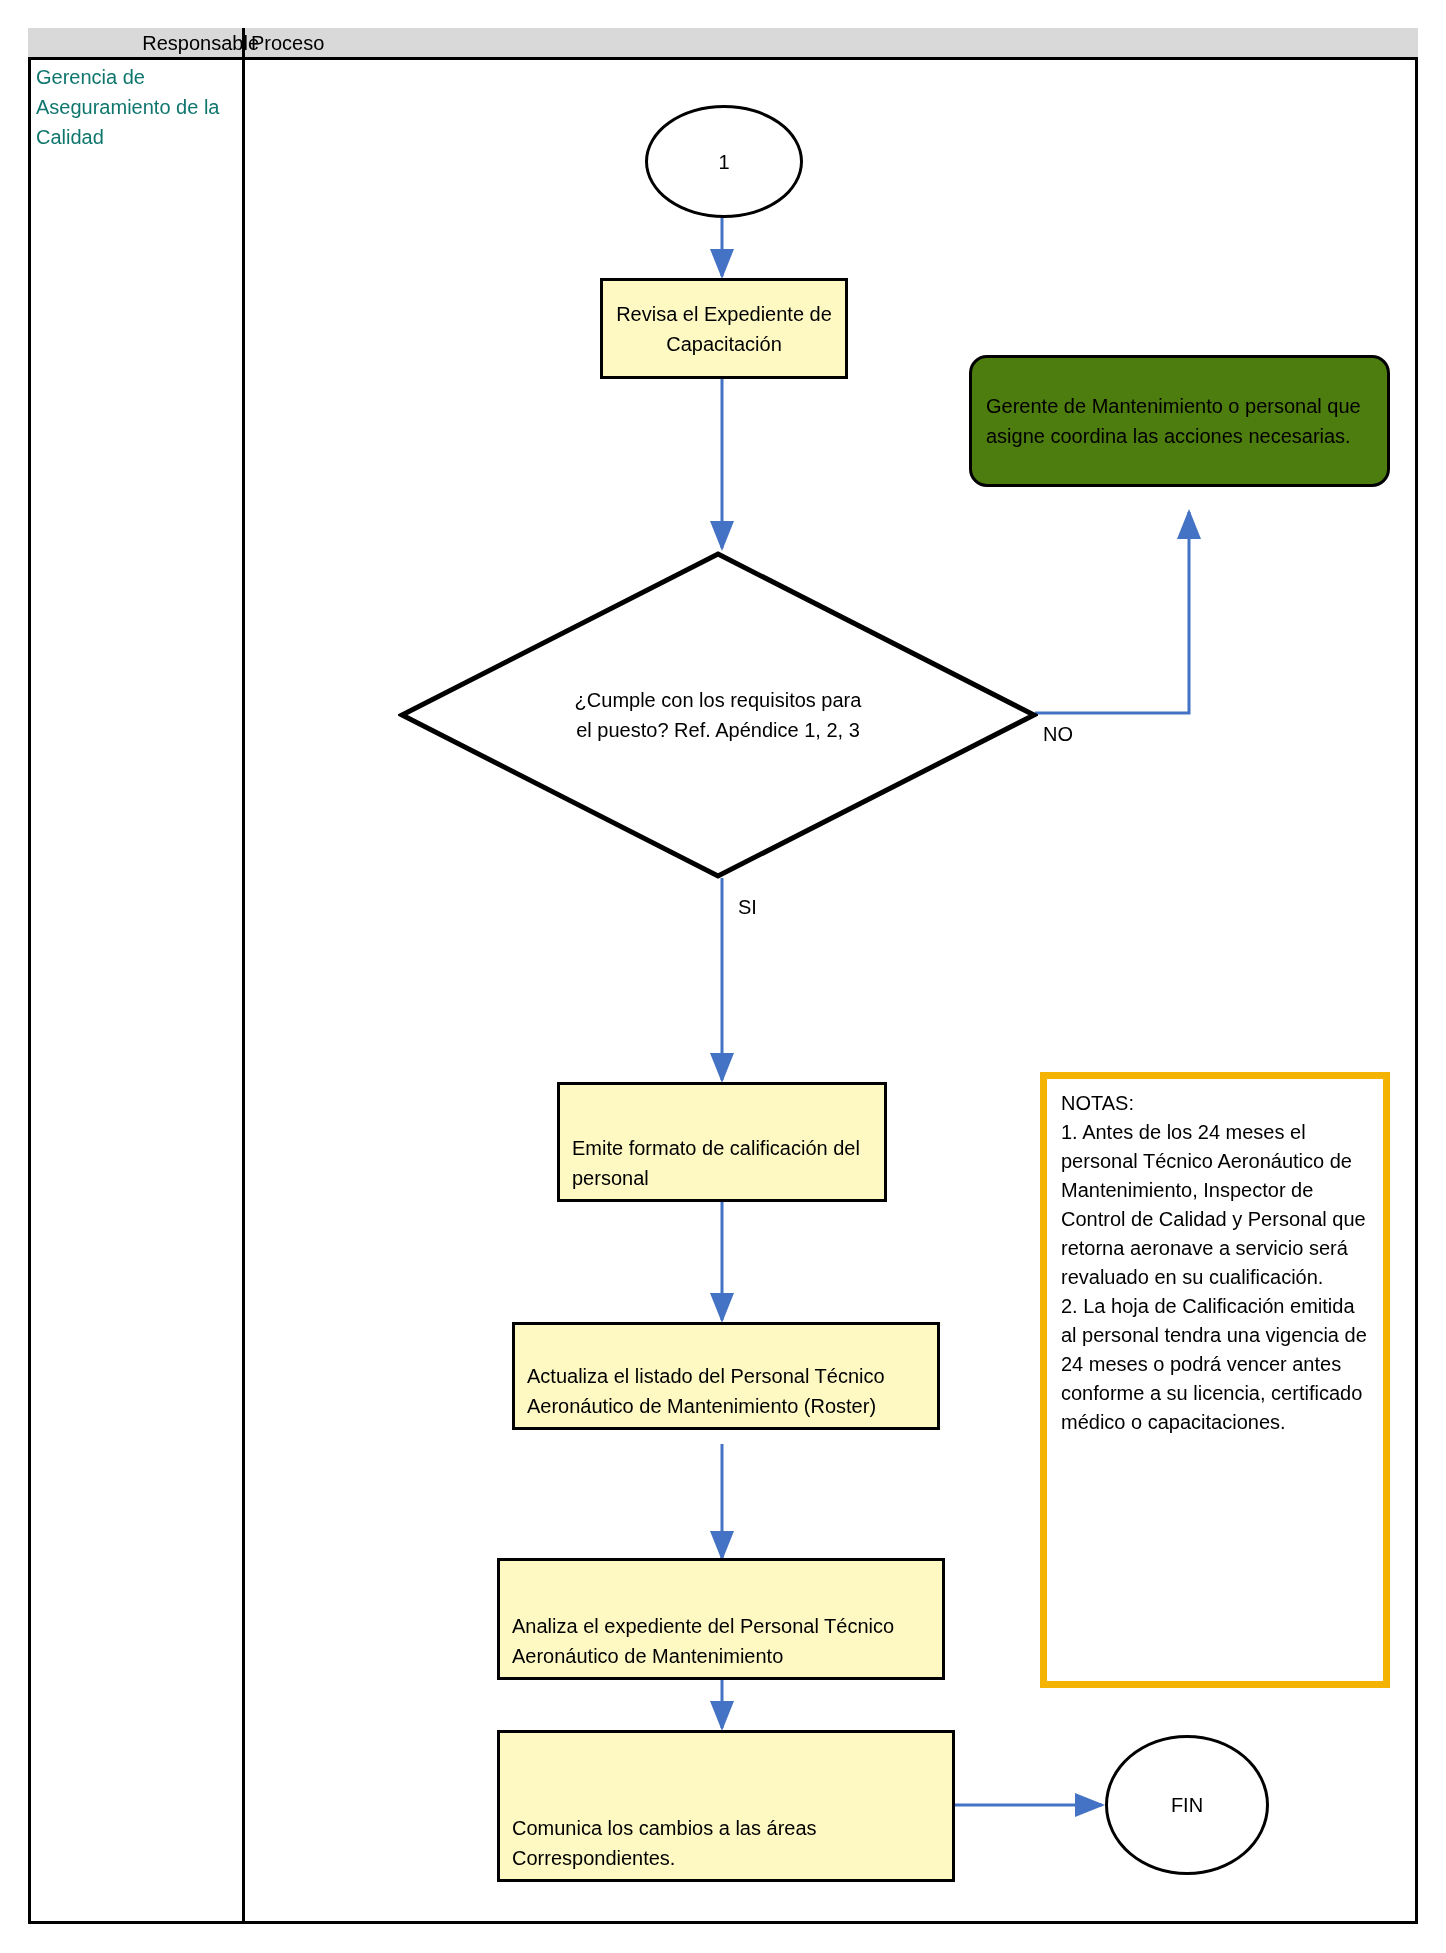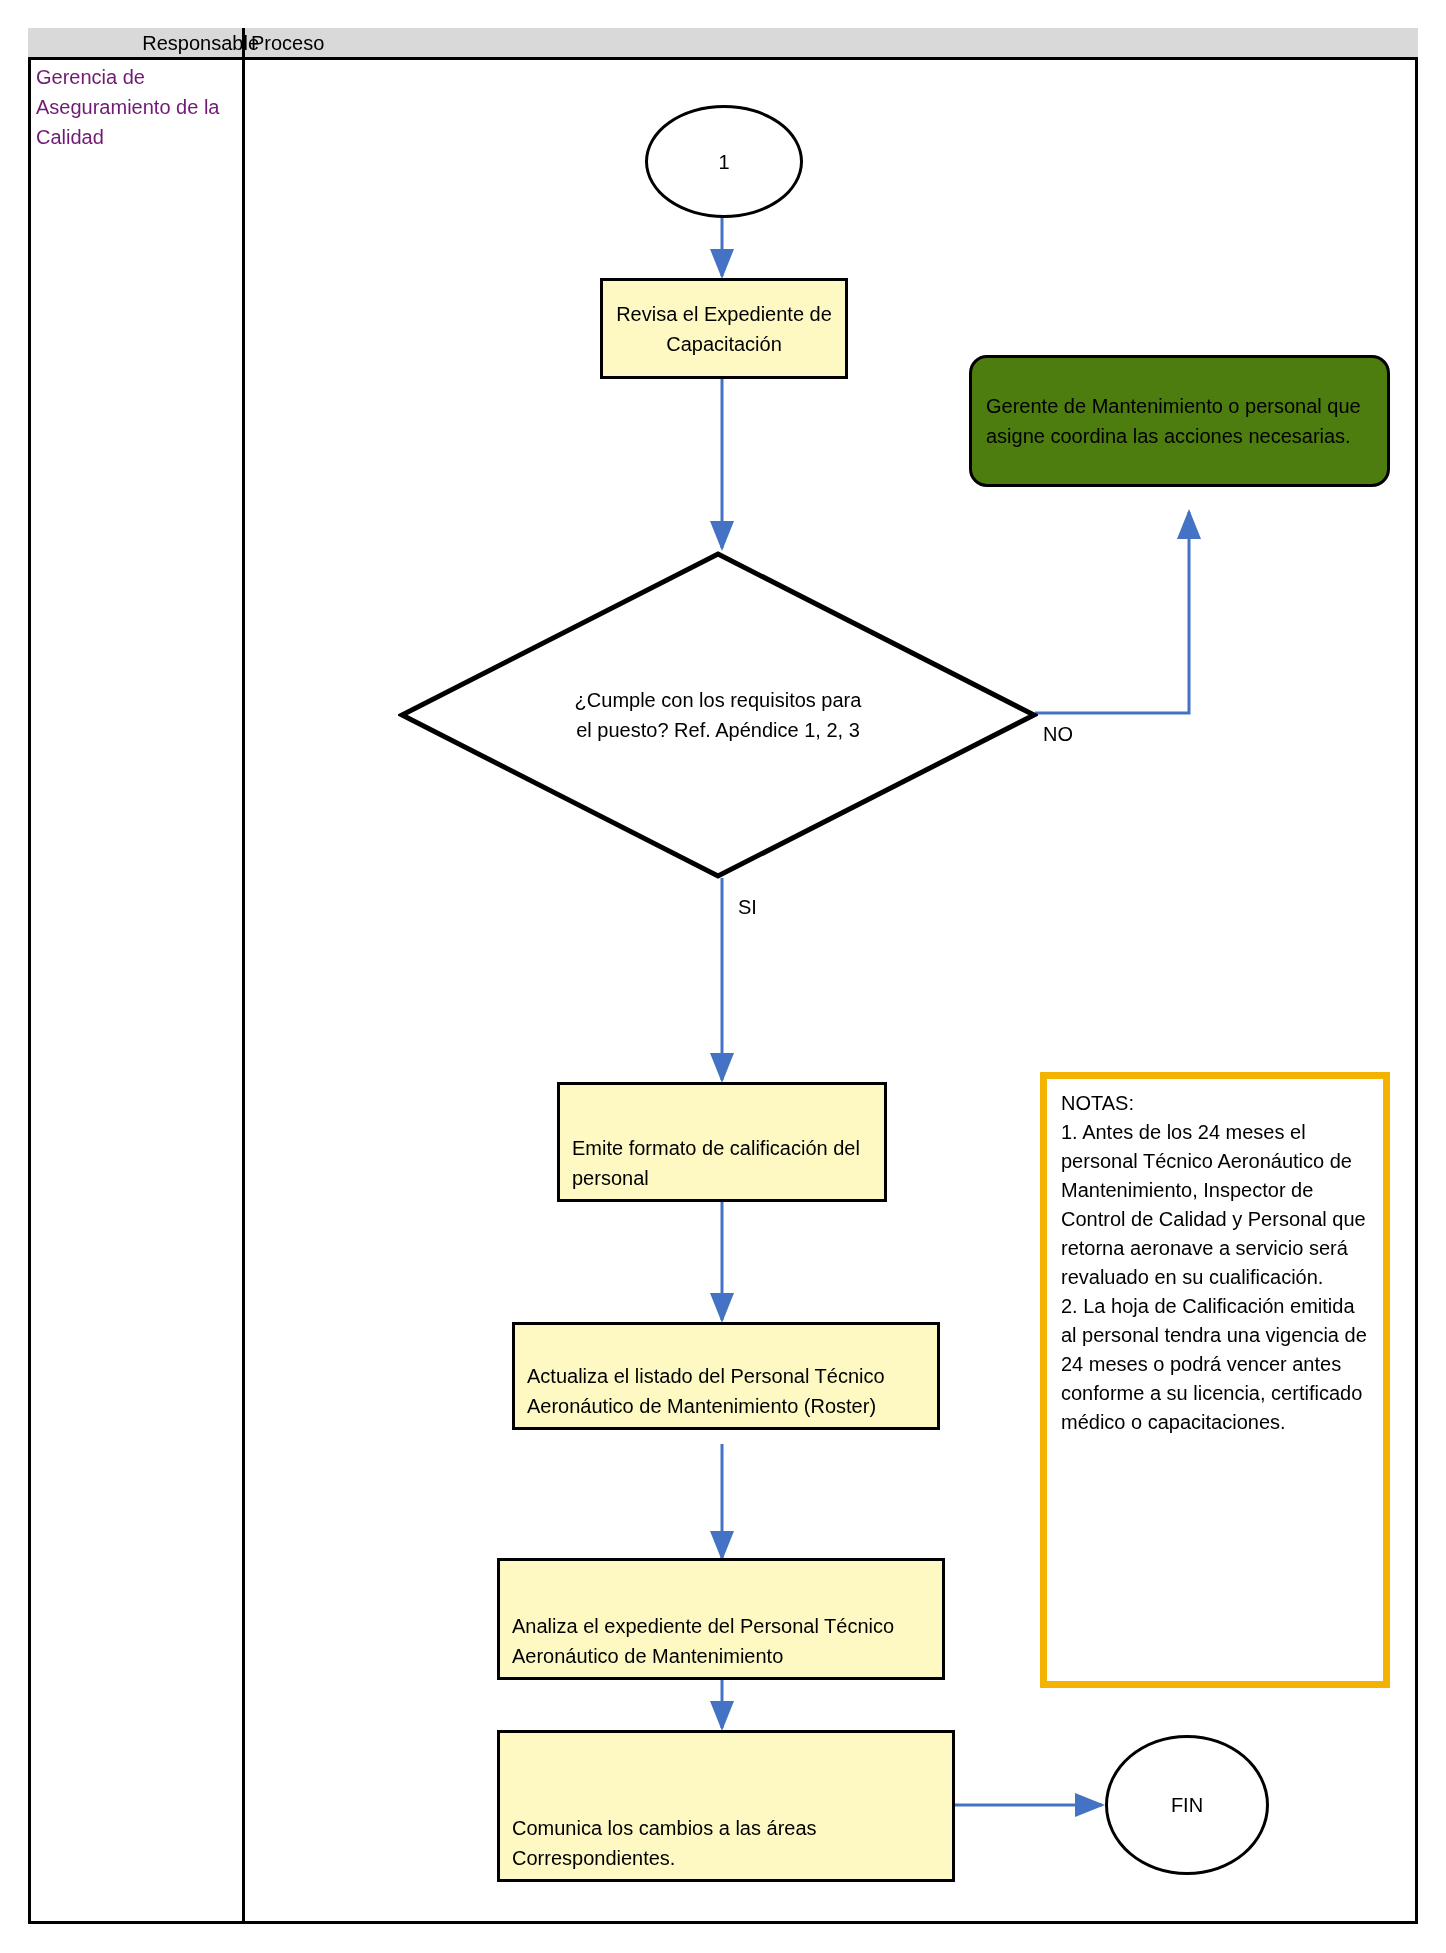--- a/index.html
+++ b/index.html
@@ -62,21 +62,21 @@
   }
 
   
   .responsable-text {
     position: absolute;
     left: 32px;
     top: 62px;
     width: 206px;
     font-size: 20px;
     line-height: 30px;
-    color: #701a75;
+    color: #0f766e;
     padding-left: 4px;
     box-sizing: border-box;
   }
 
   
   .shape {
     position: absolute;
     box-sizing: border-box;
     color: #000000;
     font-size: 20px;

